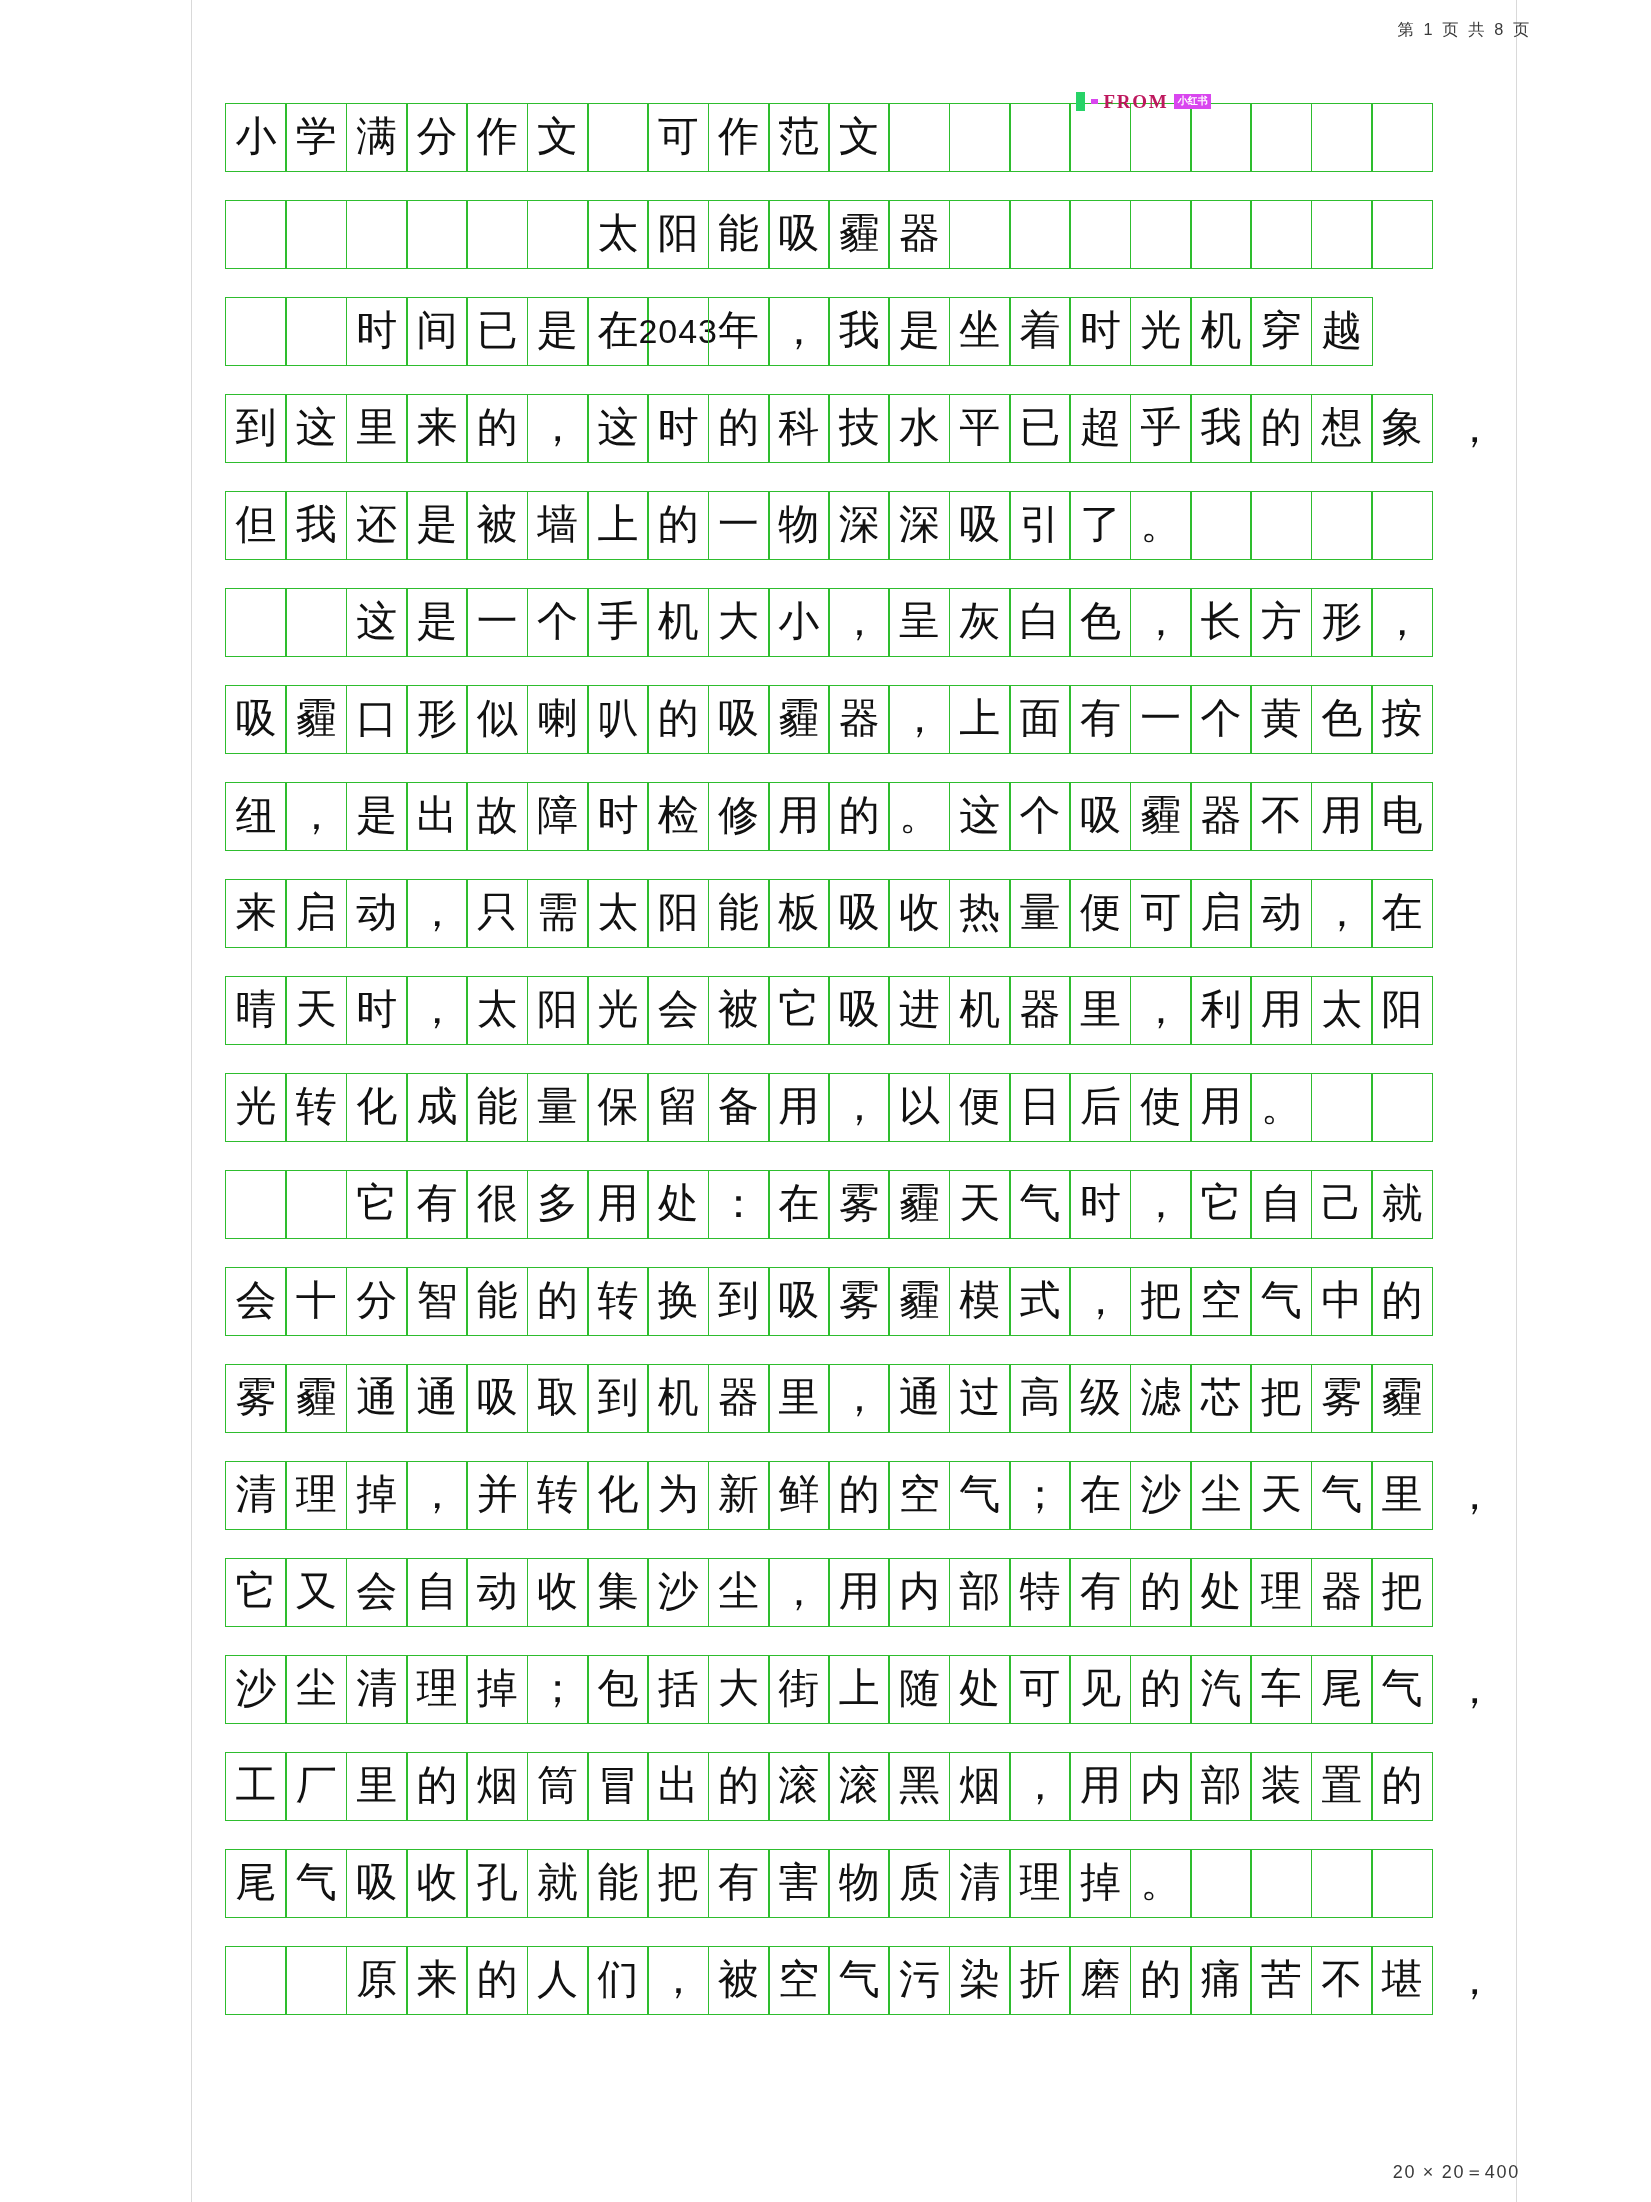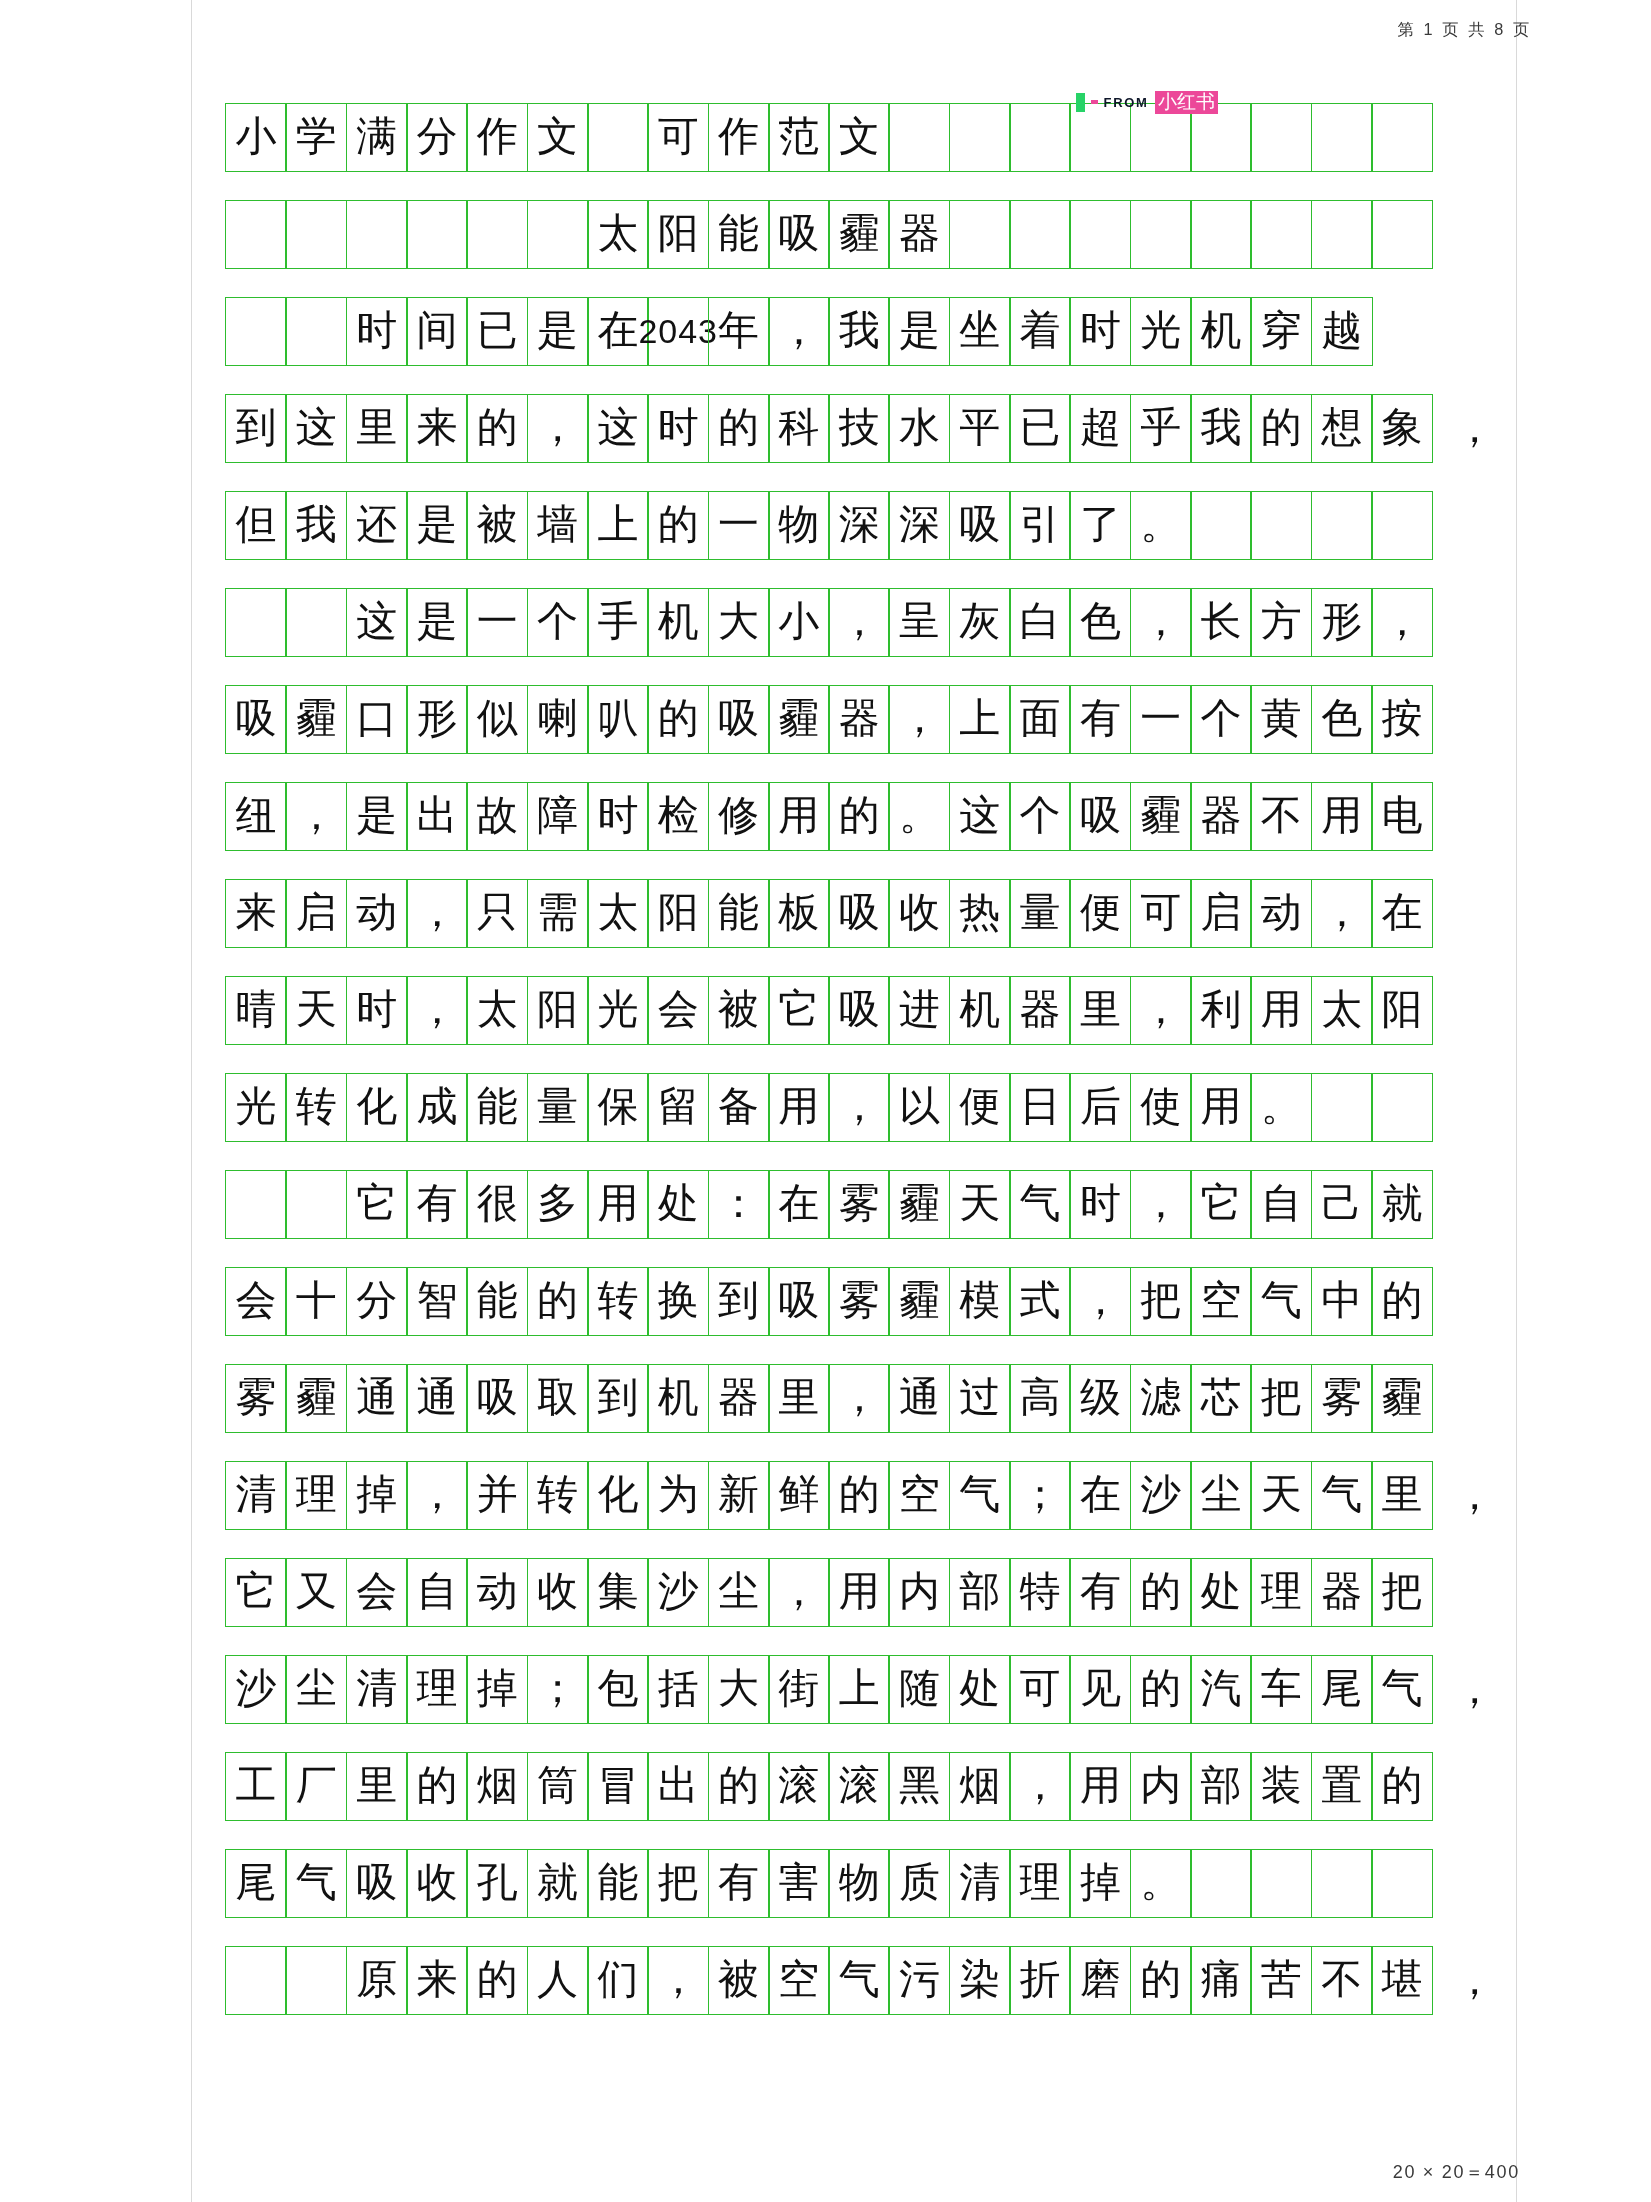--- a/index.html
+++ b/index.html
@@ -129,33 +129,34 @@
     align-items: center;
     gap: 6px;
     margin-left: 5.2px;
   }
   .wm-bar {
     width: 8.6px; height: 19px;
     background: #27d367;
     display: inline-block;
   }
   .wm-chip {
-    background: #ec4899;
+    background: #d946ef;
     color: #fff;
     font-family: "Liberation Sans", sans-serif;
-    font-size: 19px;
+    font-size: 10px;
     padding: 1.7px 3.4px 2.6px 3.4px;
     letter-spacing: 0px;
     line-height: 1;
+    font-weight: bold;
   }
   .wm-from {
-    font-family: Liberation Sans, sans-serif;
-    font-size: 13px;
+    font-family: Liberation Serif, serif;
+    font-size: 19px;
     font-weight: bold;
-    color: #0f172a;
+    color: #be185d;
     letter-spacing: 1.7px;
   }
 </style>
 </head>
 <body>
 
 <div id="page">
 
   <div class="guide left"></div>
   <div class="guide right"></div>

